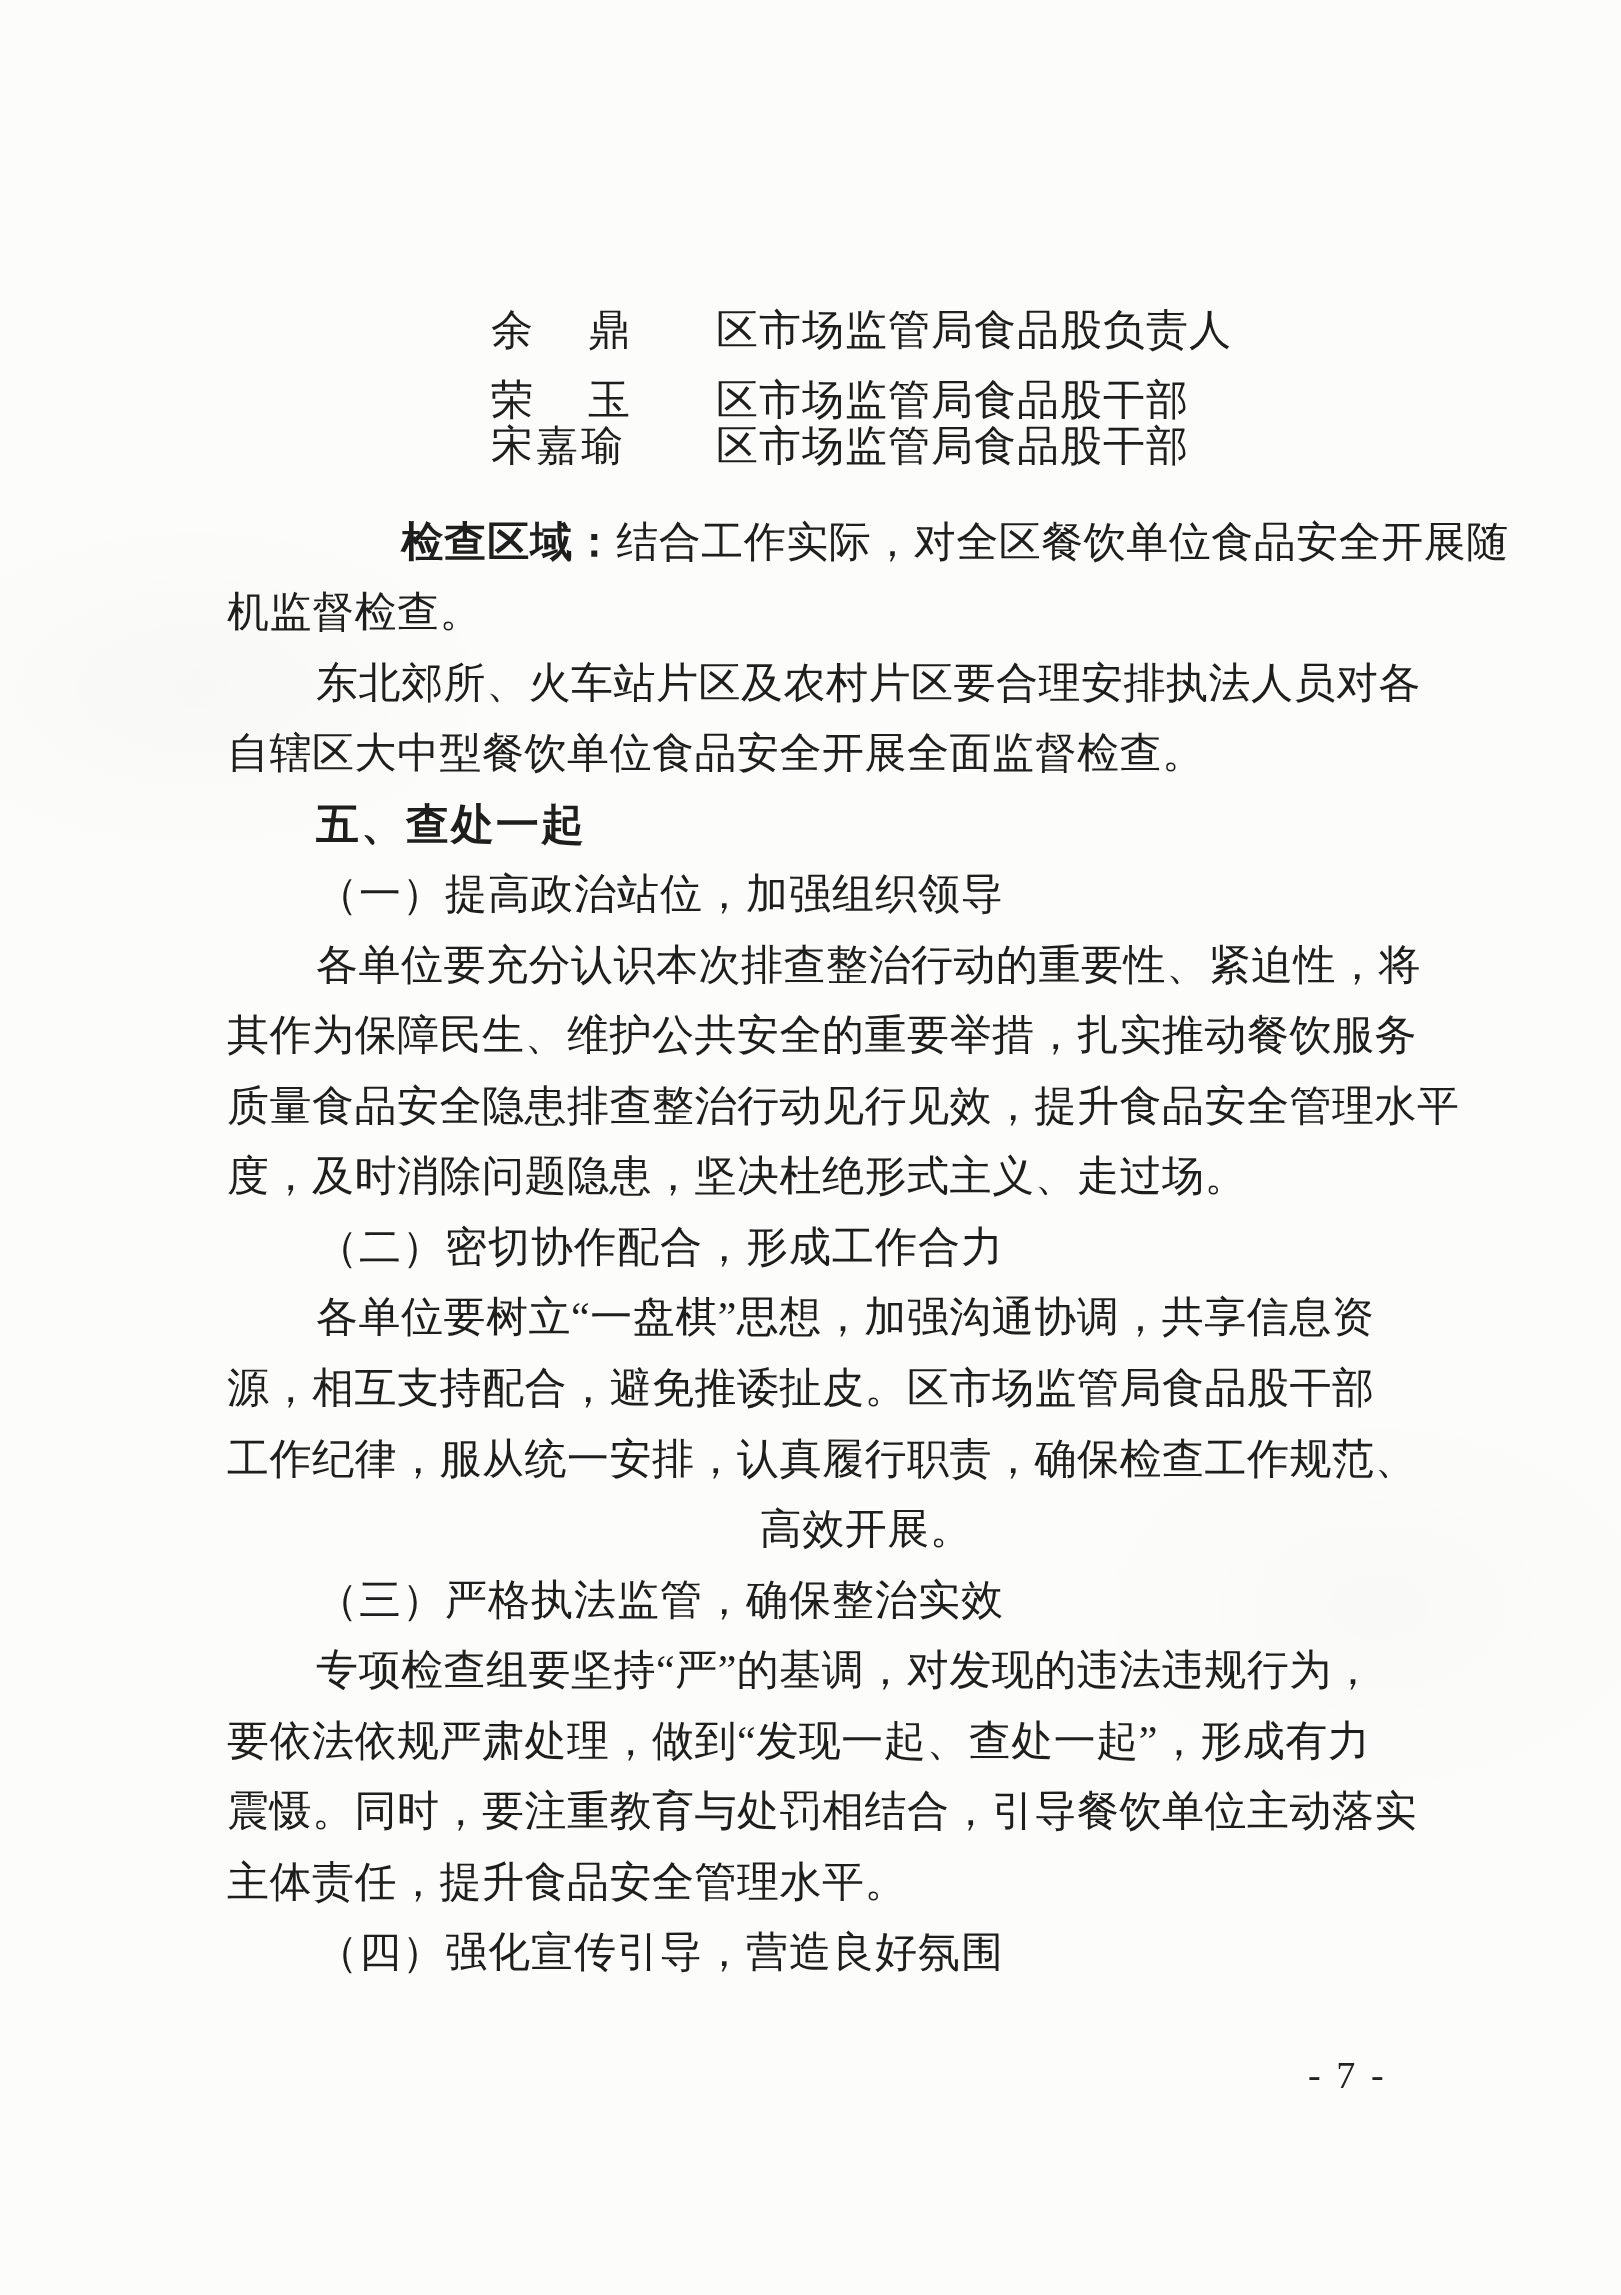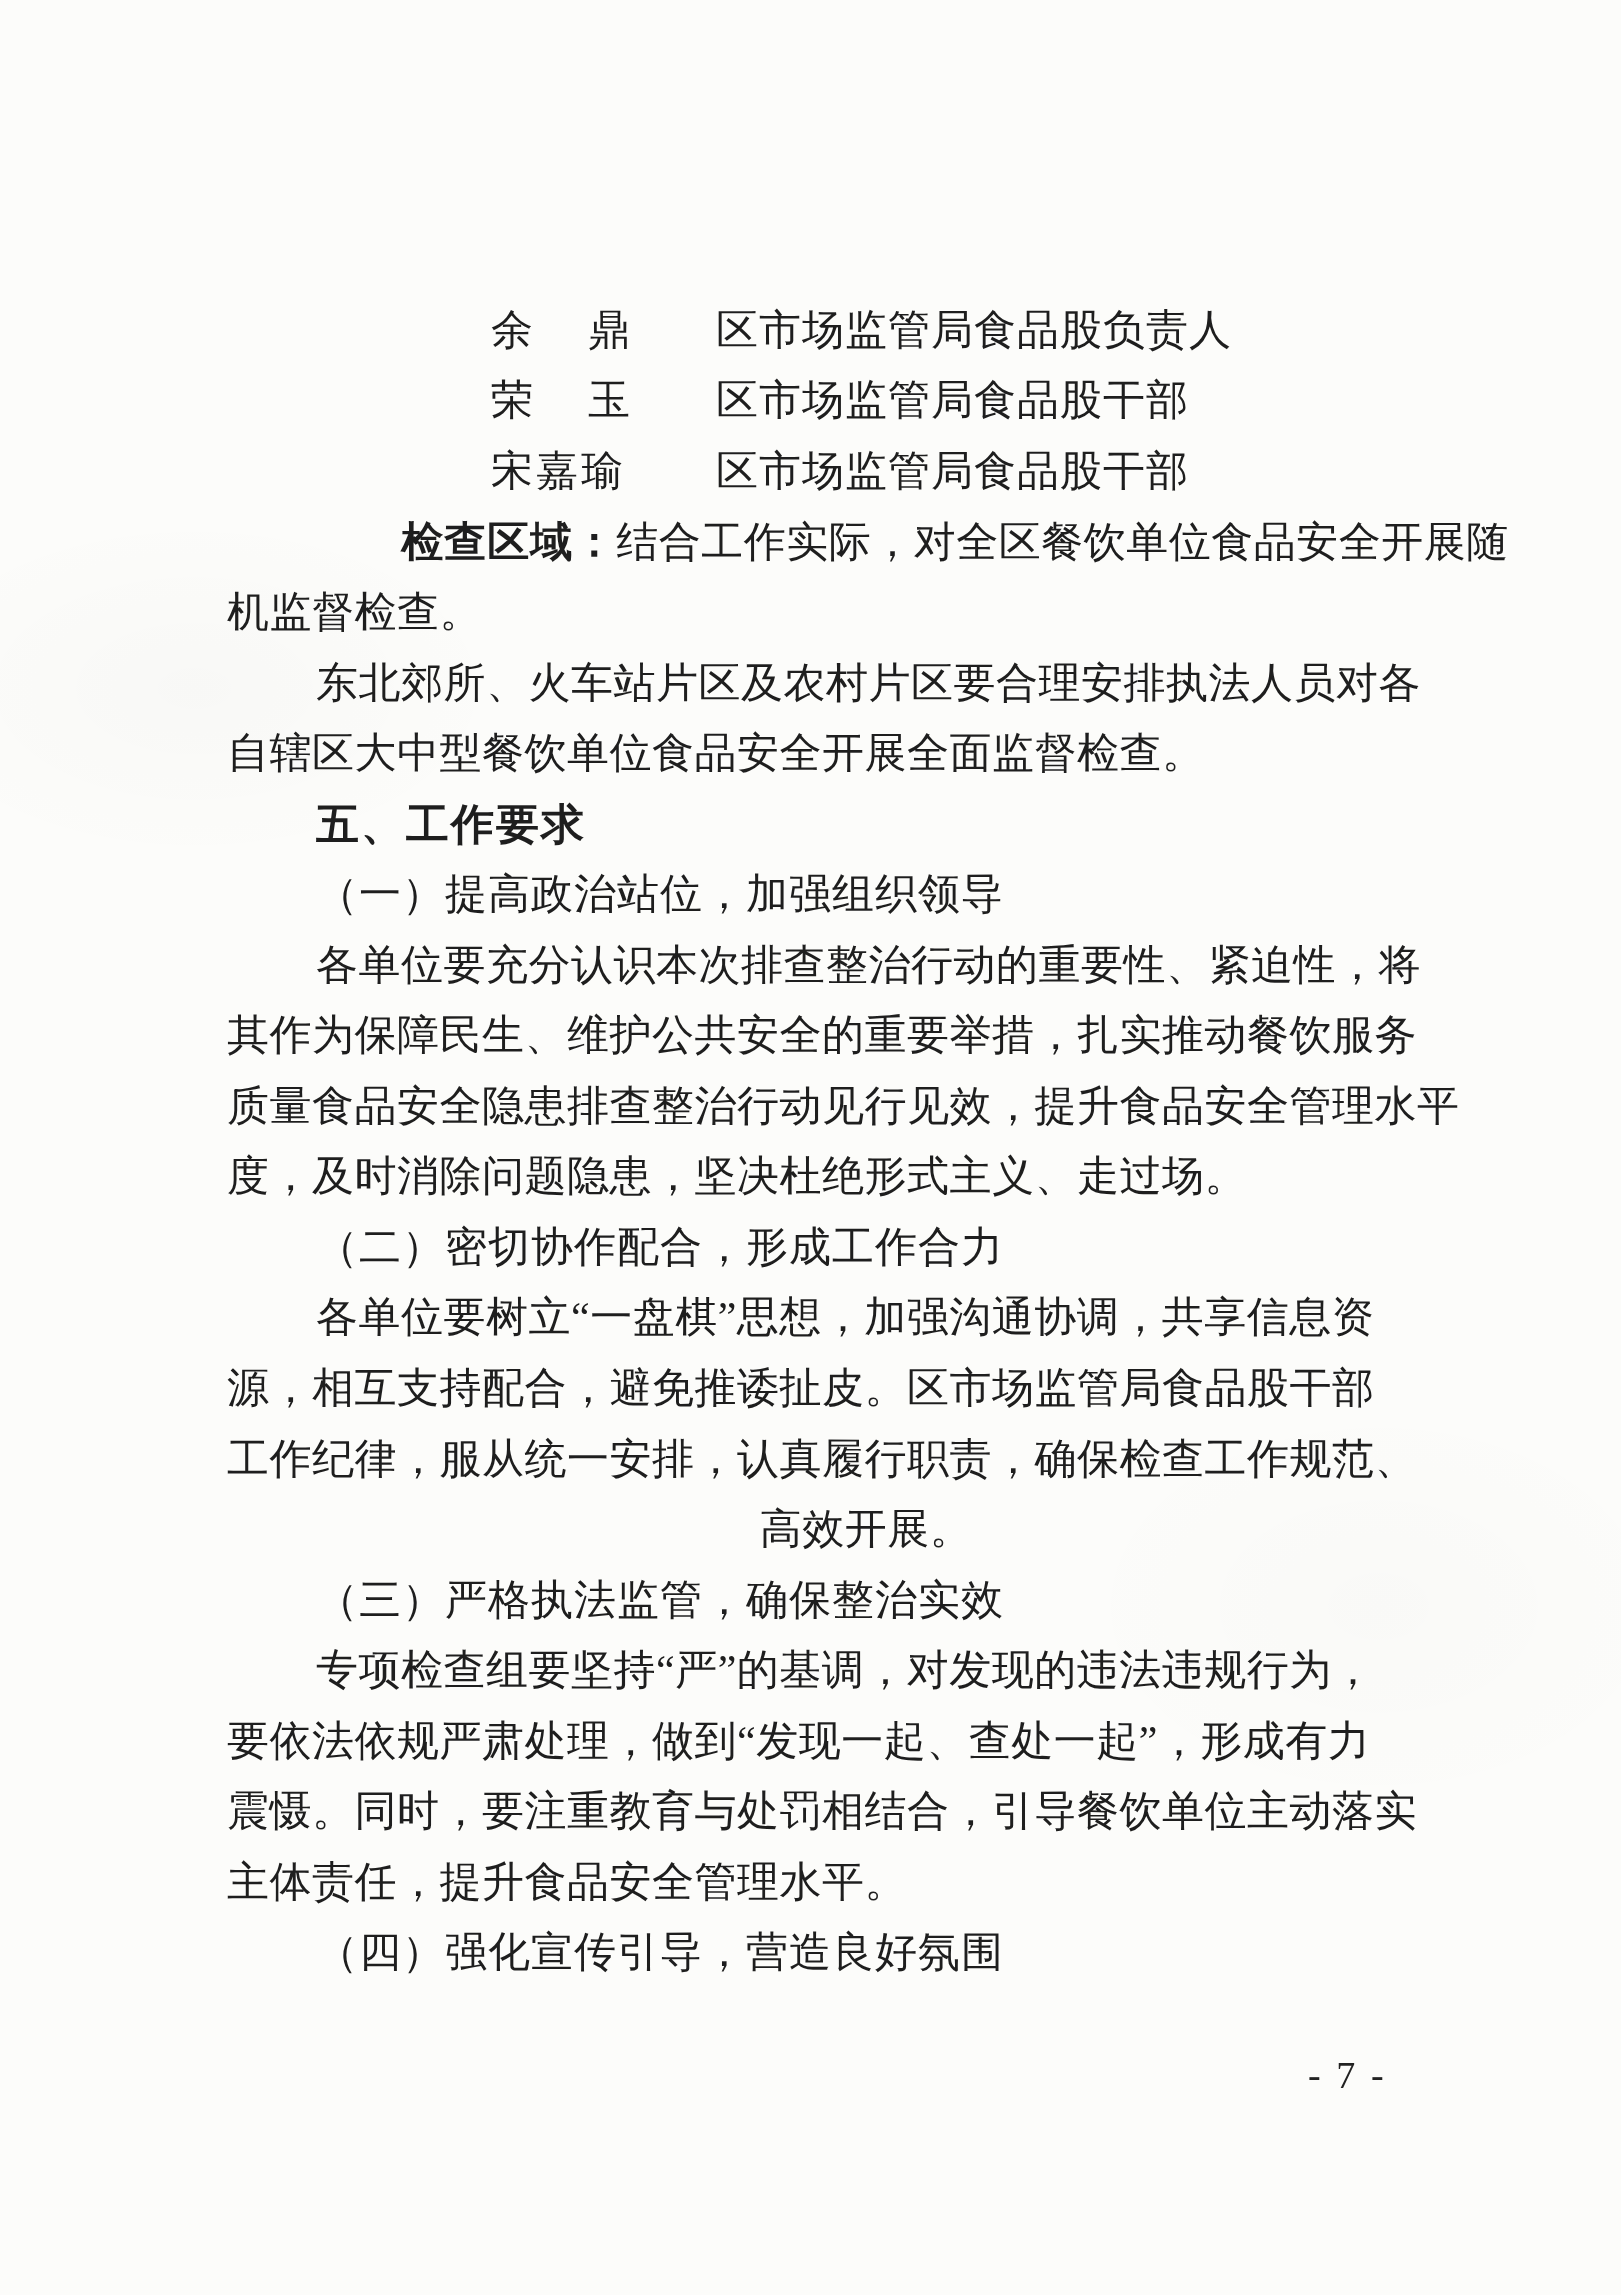--- a/index.html
+++ b/index.html
@@ -109,33 +109,33 @@
         </div>
         <div class="roster-title">区市场监管局食品股负责人</div>
       </div>
       <div class="roster-row" style="top: 365px;">
         <div class="roster-name">
           <span>荣</span>
           <span>玉</span>
         </div>
         <div class="roster-title">区市场监管局食品股干部</div>
       </div>
-      <div class="roster-row" style="top: 436px;">
+      <div class="roster-row" style="top: 411px;">
         <div class="roster-name single">
           <span>宋嘉瑜</span>
         </div>
         <div class="roster-title">区市场监管局食品股干部</div>
       </div>
     </div>
   <div id="body-lines">
       <div class="bline body first" style="top: 507px; text-align: center;"><span class="bold-head">检查区域：</span>结合工作实际，对全区餐饮单位食品安全开展随</div>
       <div class="bline body" style="top: 577px;">机监督检查。</div>
       <div class="bline body first" style="top: 648px;">东北郊所、火车站片区及农村片区要合理安排执法人员对各</div>
       <div class="bline body" style="top: 718px;">自辖区大中型餐饮单位食品安全开展全面监督检查。</div>
-      <div class="bline h1 first" style="top: 789px;">五、工作要求</div>
+      <div class="bline h1 first" style="top: 789px;">五、查处一起</div>
       <div class="bline h2 first" style="top: 859px;">（一）提高政治站位，加强组织领导</div>
       <div class="bline body first" style="top: 930px;">各单位要充分认识本次排查整治行动的重要性、紧迫性，将</div>
       <div class="bline body" style="top: 1000px;">其作为保障民生、维护公共安全的重要举措，扎实推动餐饮服务</div>
       <div class="bline body" style="top: 1071px;">质量食品安全隐患排查整治行动见行见效，提升食品安全管理水平</div>
       <div class="bline body" style="top: 1141px;">度，及时消除问题隐患，坚决杜绝形式主义、走过场。</div>
       <div class="bline h2 first" style="top: 1212px;">（二）密切协作配合，形成工作合力</div>
       <div class="bline body first" style="top: 1282px;">各单位要树立“一盘棋”思想，加强沟通协调，共享信息资</div>
       <div class="bline body" style="top: 1353px;">源，相互支持配合，避免推诿扯皮。区市场监管局食品股干部</div>
       <div class="bline body" style="top: 1424px;">工作纪律，服从统一安排，认真履行职责，确保检查工作规范、</div>
       <div class="bline body" style="top: 1494px; text-align: center;">高效开展。</div>

